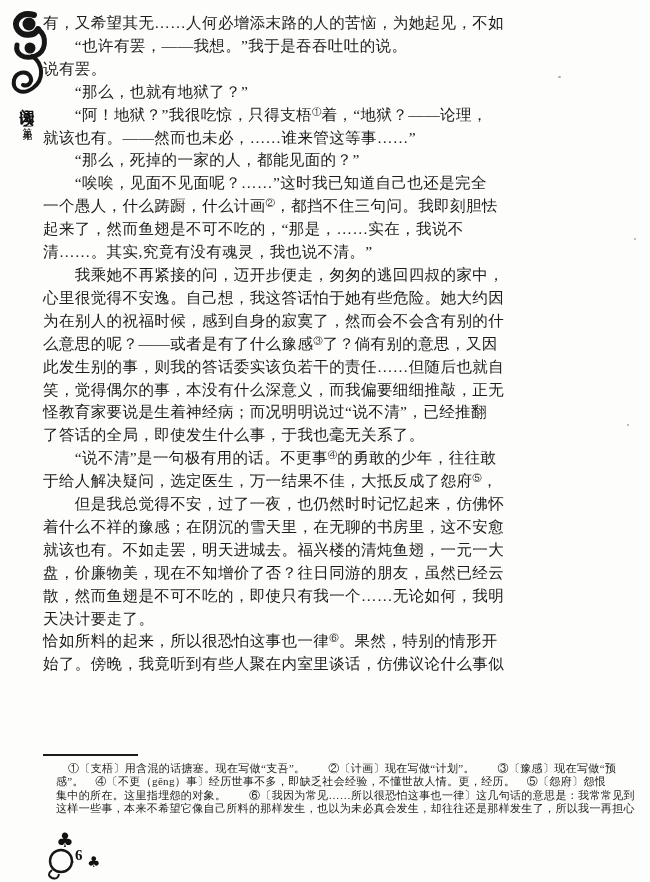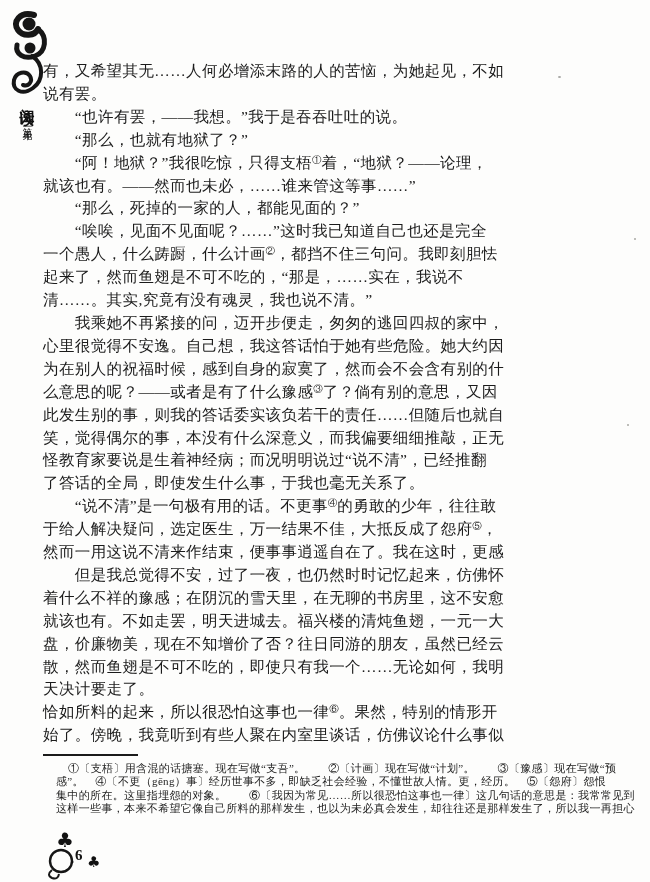--- a/index.html
+++ b/index.html
@@ -31,21 +31,20 @@
   .sidebar-label .primary { font-size: 15px; font-weight: bold; letter-spacing: 2px; }
   .sidebar-label .sep     { font-size: 11px; margin: 3px 0; }
   .sidebar-label .secondary { font-size: 10px; letter-spacing: 1.5px; }
 
   
   .body-text {
     position: absolute;
     left: 43px;
     top: 12px;
     width: 468px;
-    margin-top: 48px;
   }
   .bodyline {
     font-size: 15.5px;
     letter-spacing: 0.4px;
     line-height: 22.9px;
     white-space: pre-wrap;
     font-weight: 500;
   }
   .bodyline sup.ref {
     font-size: 9.5px;
@@ -128,41 +127,40 @@
       </g>
     </svg>
   </div>
 
   <div class="sidebar-label">
     <span class="primary">阅读</span><span class="sep">·</span><span class="secondary">第一单元</span>
   </div>
 
   <div class="body-text">
       <div class="bodyline">有，又希望其无……人何必增添末路的人的苦恼，为她起见，不如</div>
+      <div class="bodyline">　　“也许有罢，——我想。”我于是吞吞吐吐的说。</div>
       <div class="bodyline">说有罢。</div>
-      <div class="bodyline">　　“也许有罢，——我想。”我于是吞吞吐吐的说。</div>
       <div class="bodyline">　　“那么，也就有地狱了？”</div>
       <div class="bodyline">　　“阿！地狱？”我很吃惊，只得支梧<sup class="ref">①</sup>着，“地狱？——论理，</div>
       <div class="bodyline">就该也有。——然而也未必，……谁来管这等事……”</div>
       <div class="bodyline">　　“那么，死掉的一家的人，都能见面的？”</div>
       <div class="bodyline">　　“唉唉，见面不见面呢？……”这时我已知道自己也还是完全</div>
       <div class="bodyline">一个愚人，什么踌蹰，什么计画<sup class="ref">②</sup>，都挡不住三句问。我即刻胆怯</div>
       <div class="bodyline">起来了，然而鱼翅是不可不吃的，“那是，……实在，我说不</div>
       <div class="bodyline">清……。其实,究竟有没有魂灵，我也说不清。”</div>
       <div class="bodyline">　　我乘她不再紧接的问，迈开步便走，匆匆的逃回四叔的家中，</div>
       <div class="bodyline">心里很觉得不安逸。自己想，我这答话怕于她有些危险。她大约因</div>
       <div class="bodyline">为在别人的祝福时候，感到自身的寂寞了，然而会不会含有别的什</div>
       <div class="bodyline">么意思的呢？——或者是有了什么豫感<sup class="ref">③</sup>了？倘有别的意思，又因</div>
       <div class="bodyline">此发生别的事，则我的答话委实该负若干的责任……但随后也就自</div>
       <div class="bodyline">笑，觉得偶尔的事，本没有什么深意义，而我偏要细细推敲，正无</div>
       <div class="bodyline">怪教育家要说是生着神经病；而况明明说过“说不清”，已经推翻</div>
       <div class="bodyline">了答话的全局，即使发生什么事，于我也毫无关系了。</div>
       <div class="bodyline">　　“说不清”是一句极有用的话。不更事<sup class="ref">④</sup>的勇敢的少年，往往敢</div>
       <div class="bodyline">于给人解决疑问，选定医生，万一结果不佳，大抵反成了怨府<sup class="ref">⑤</sup>，</div>
-      <div class="bodyline">然而一用这说不清来作结束，便事事逍遥自在了。我在这时，更感</div>
       <div class="bodyline">　　但是我总觉得不安，过了一夜，也仍然时时记忆起来，仿佛怀</div>
       <div class="bodyline">着什么不祥的豫感；在阴沉的雪天里，在无聊的书房里，这不安愈</div>
       <div class="bodyline">就该也有。不如走罢，明天进城去。福兴楼的清炖鱼翅，一元一大</div>
       <div class="bodyline">盘，价廉物美，现在不知增价了否？往日同游的朋友，虽然已经云</div>
       <div class="bodyline">散，然而鱼翅是不可不吃的，即使只有我一个……无论如何，我明</div>
       <div class="bodyline">天决计要走了。</div>
       <div class="bodyline">恰如所料的起来，所以很恐怕这事也一律<sup class="ref">⑥</sup>。果然，特别的情形开</div>
       <div class="bodyline">始了。傍晚，我竟听到有些人聚在内室里谈话，仿佛议论什么事似</div>
     </div>
 

